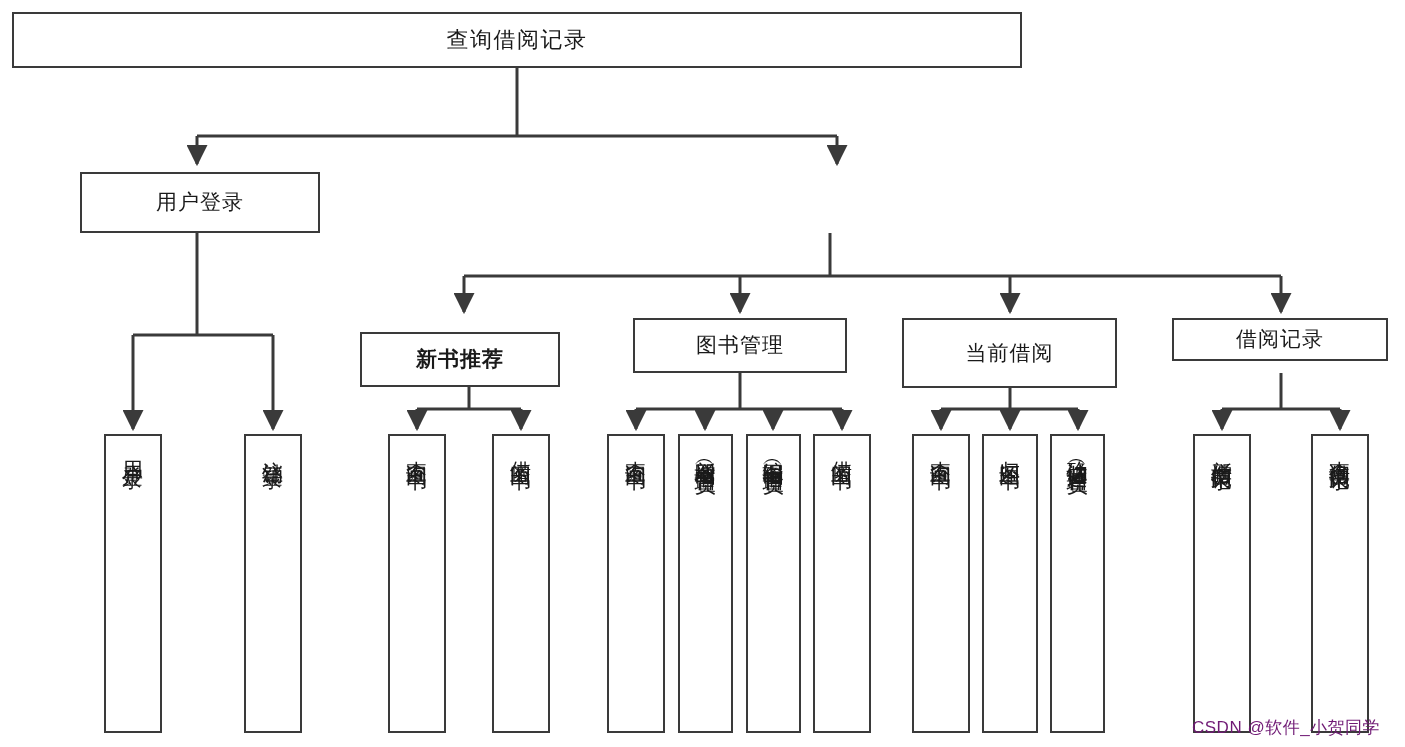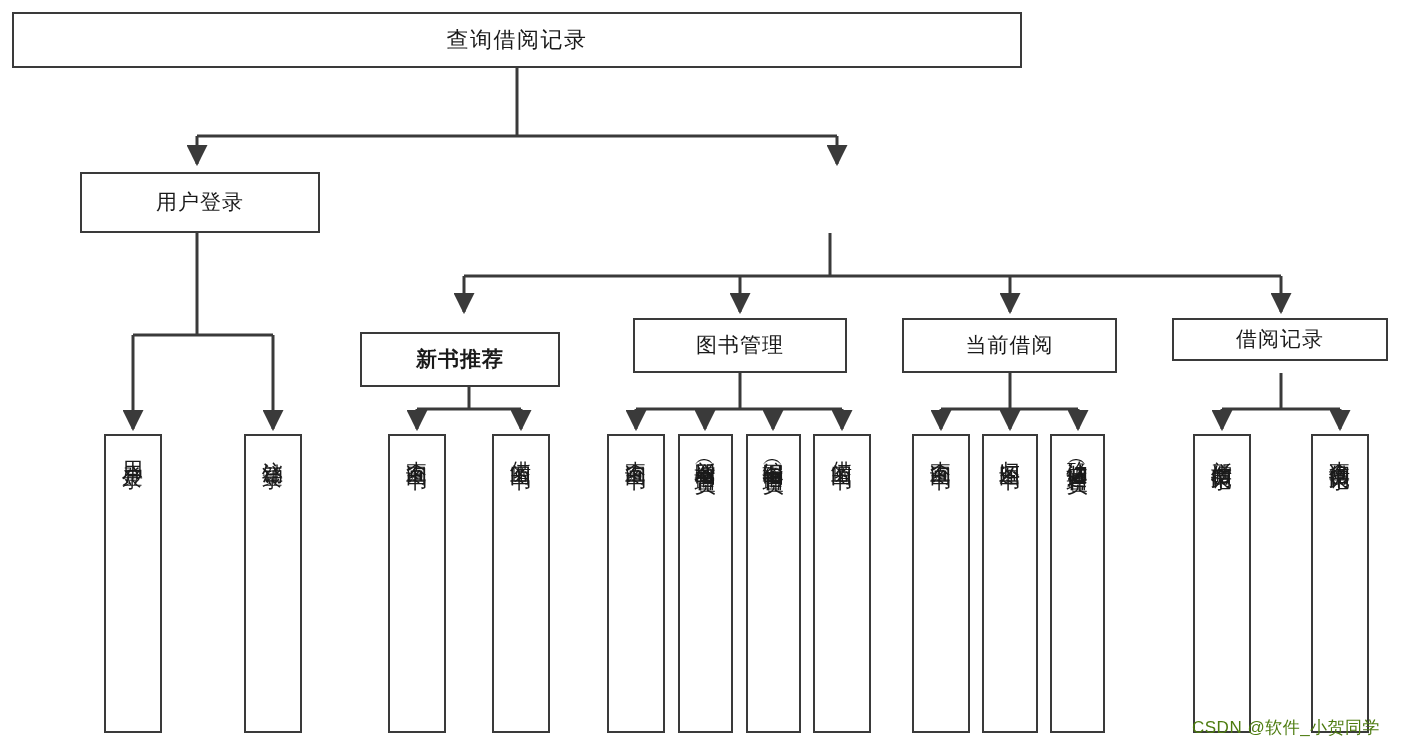--- a/index.html
+++ b/index.html
@@ -63,21 +63,21 @@
     font-size: 21px;
     letter-spacing: 3px;
     line-height: 1;
     white-space: nowrap;
   }
   .node.v.tall .label {
     letter-spacing: 2px;
   }
   .watermark {
     position: absolute;
-    color: #4d7c0f;
+    color: #701a75;
     font-size: 17px;
     white-space: nowrap;
     z-index: 5;
     letter-spacing: 0.5px;
   }
 </style>
 </head>
 <body>
 
 <div id="canvas">
@@ -139,21 +139,21 @@
   <div class="node h" style="left:80px; top:172px; width:240px; height:61px;">
     <span class="label">用户登录</span>
   </div>
 
   <div class="node h" style="left:360px; top:332px; width:200px; height:55px;font-weight:bold;">
     <span class="label">新书推荐</span>
   </div>
   <div class="node h" style="left:633px; top:318px; width:214px; height:55px;">
     <span class="label">图书管理</span>
   </div>
-  <div class="node h" style="left:902px; top:318px; width:215px; height:55px;">
+  <div class="node h" style="left:902px; top:318px; width:215px; height:70px;">
     <span class="label">当前借阅</span>
   </div>
   <div class="node h" style="left:1172px; top:318px; width:216px; height:43px;">
     <span class="label">借阅记录</span>
   </div>
 
   <div class="node v" style="left:104px; top:434px; width:58px; height:299px;">
     <span class="label">用户登录</span>
   </div>
   <div class="node v" style="left:244px; top:434px; width:58px; height:299px;">

